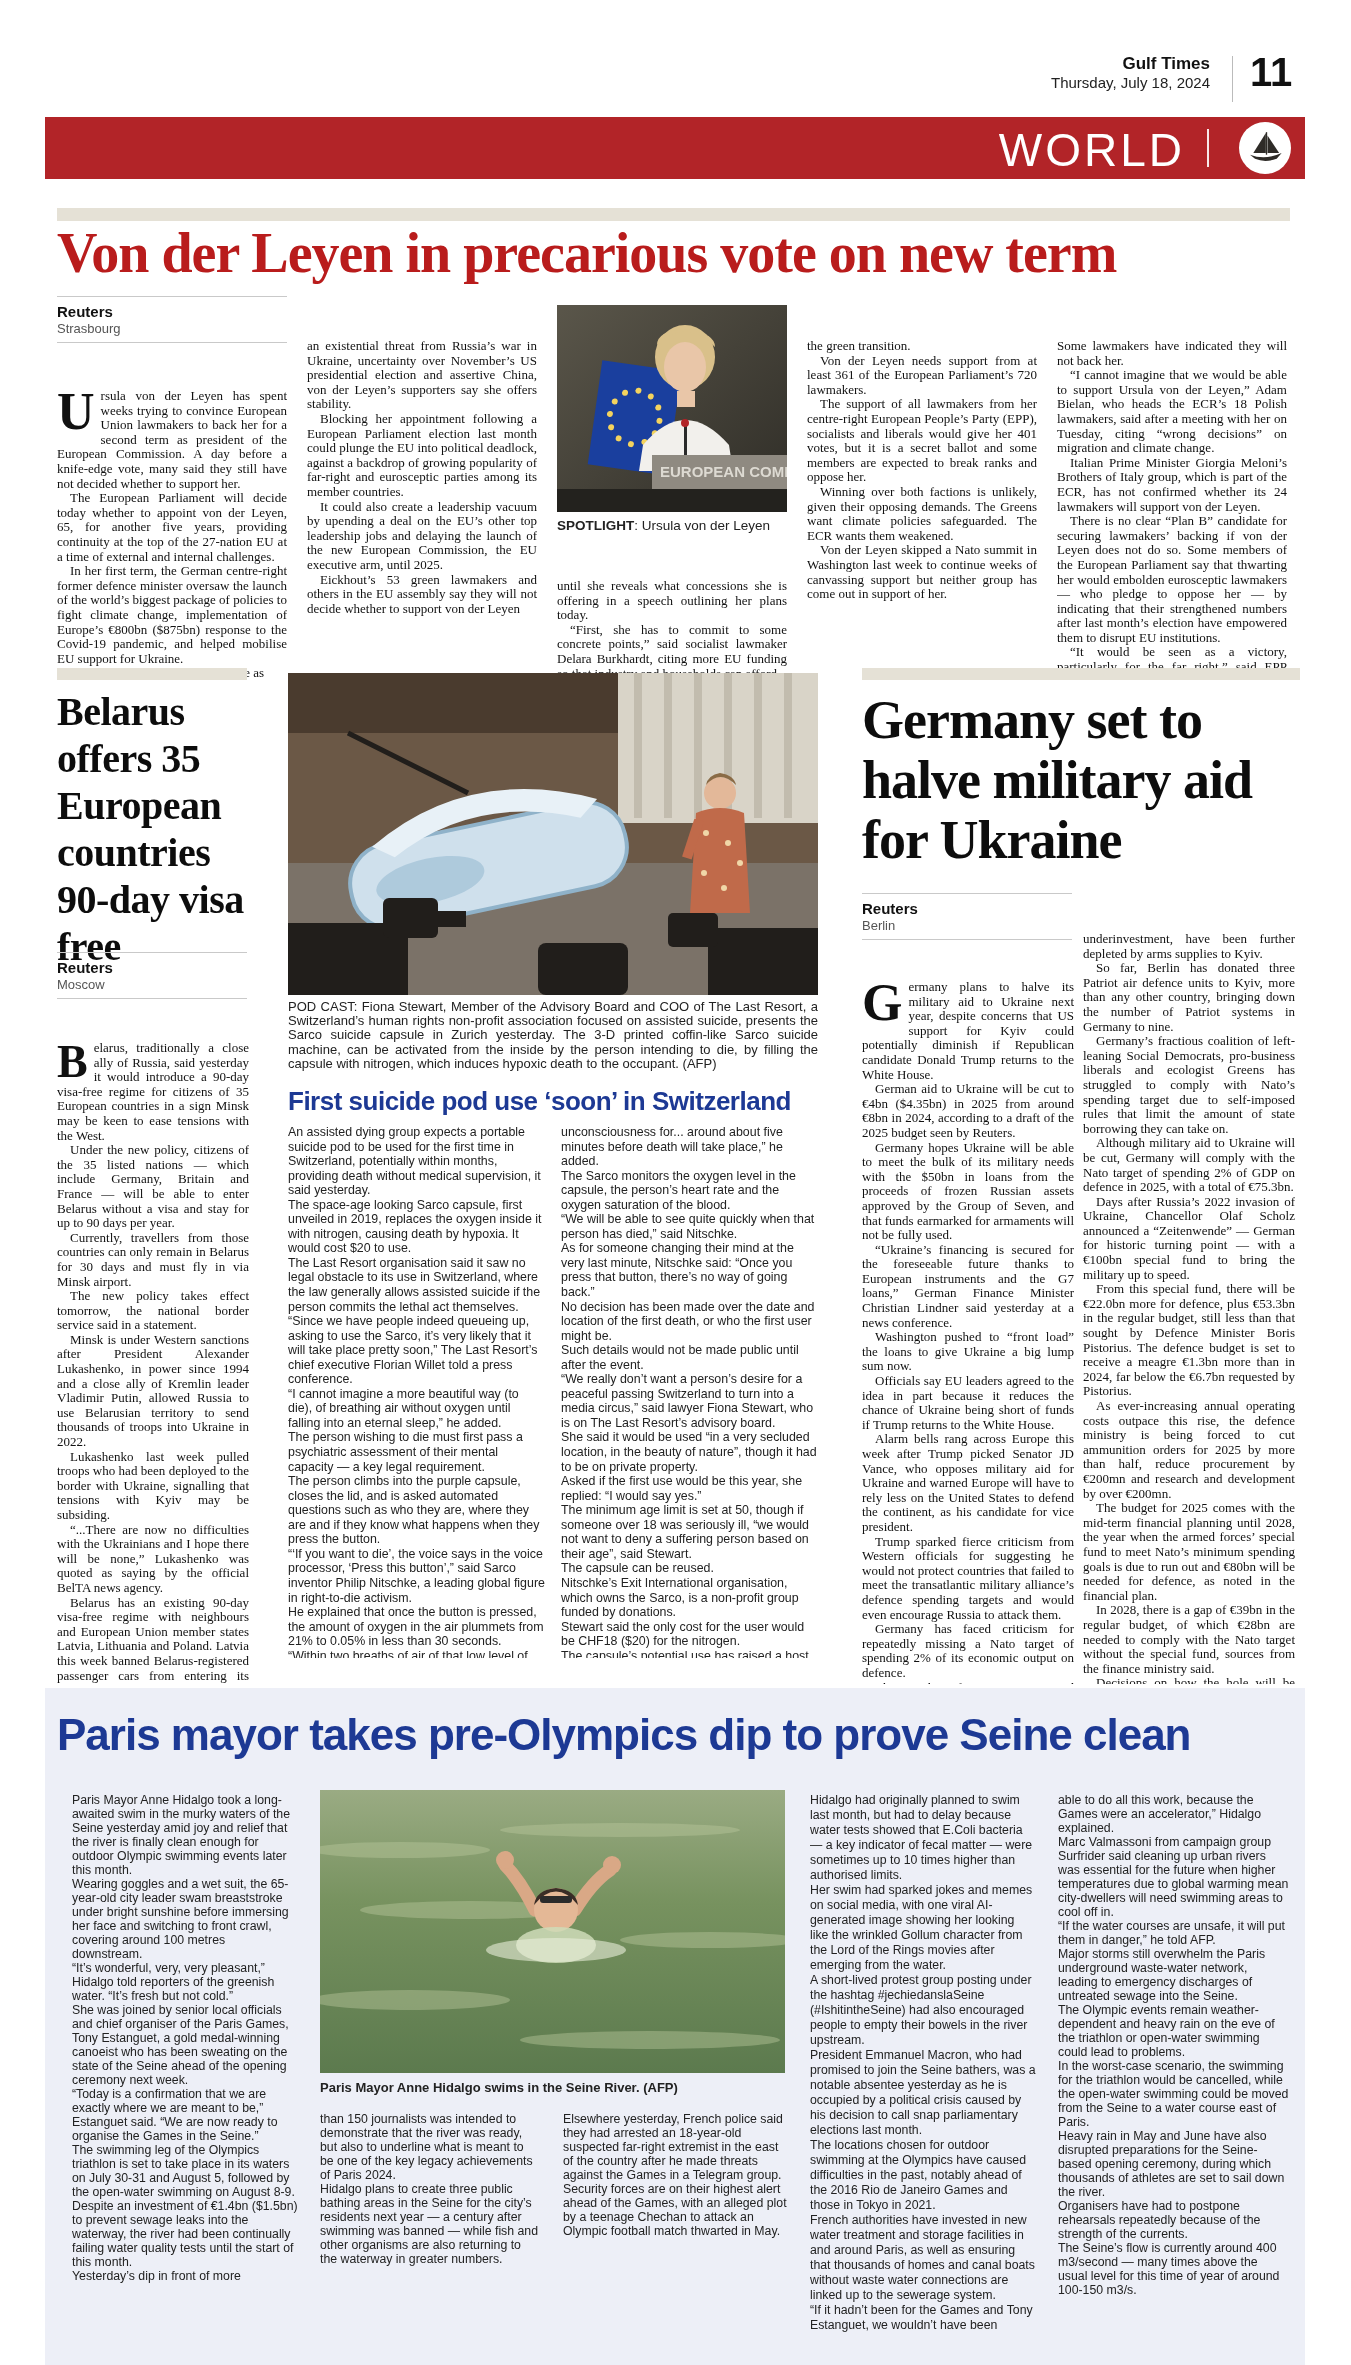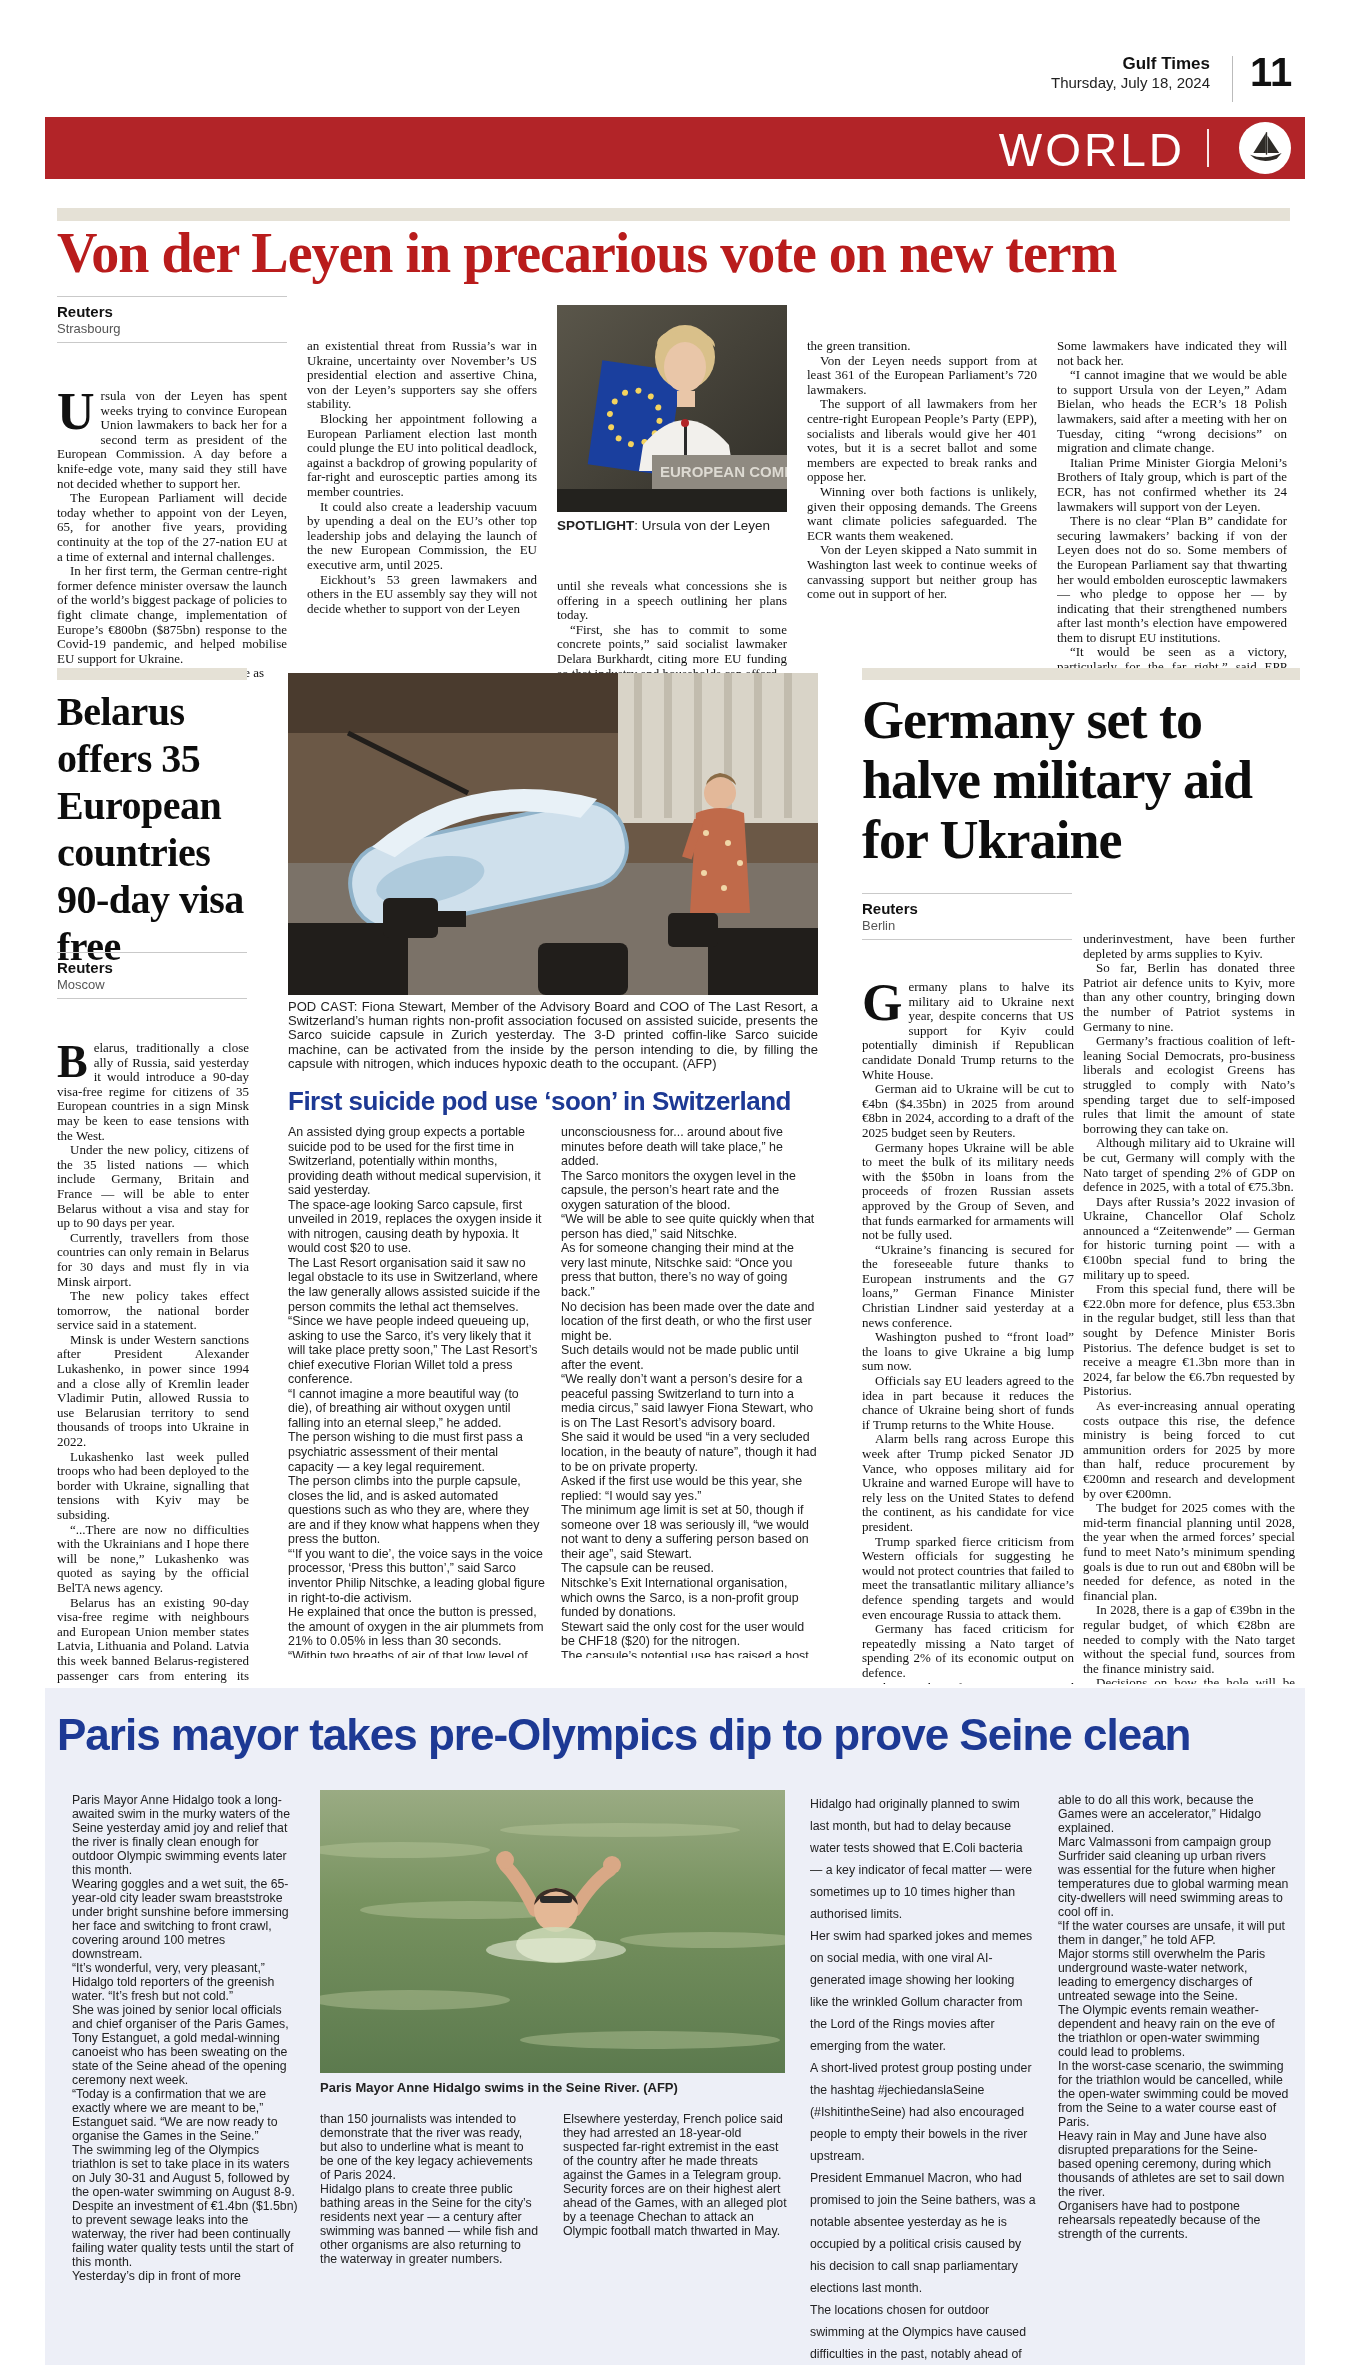--- a/index.html
+++ b/index.html
@@ -318,33 +318,34 @@
   </div>
 
   <div class="abs sans-body" style="top:2112px;left:320px;width:220px;height:248px;font-size:12.3px;line-height:14px;">
       <p>than 150 journalists was intended to demonstrate that the river was ready, but also to underline what is meant to be one of the key legacy achievements of Paris 2024.</p>
       <p>Hidalgo plans to create three public bathing areas in the Seine for the city’s residents next year — a century after swimming was banned — while fish and other organisms are also returning to the waterway in greater numbers.</p>
     </div>
   <div class="abs sans-body" style="top:2112px;left:563px;width:226px;height:248px;font-size:12.3px;line-height:14px;">
       <p>Elsewhere yesterday, French police said they had arrested an 18-year-old suspected far-right extremist in the east of the country after he made threats against the Games in a Telegram group.</p>
       <p>Security forces are on their highest alert ahead of the Games, with an alleged plot by a teenage Chechan to attack an Olympic football match thwarted in May.</p>
     </div>
-  <div class="abs sans-body" style="top:1793px;left:810px;width:226px;height:567px;font-size:12.3px;line-height:22px;">
+  <div class="abs sans-body" style="top:1793px;left:810px;width:226px;height:567px;font-size:12.3px;line-height:15px;">
       <p>Hidalgo had originally planned to swim last month, but had to delay because water tests showed that E.Coli bacteria — a key indicator of fecal matter — were sometimes up to 10 times higher than authorised limits.</p>
       <p>Her swim had sparked jokes and memes on social media, with one viral AI-generated image showing her looking like the wrinkled Gollum character from the Lord of the Rings movies after emerging from the water.</p>
       <p>A short-lived protest group posting under the hashtag #jechiedanslaSeine (#IshitintheSeine) had also encouraged people to empty their bowels in the river upstream.</p>
       <p>President Emmanuel Macron, who had promised to join the Seine bathers, was a notable absentee yesterday as he is occupied by a political crisis caused by his decision to call snap parliamentary elections last month.</p>
       <p>The locations chosen for outdoor swimming at the Olympics have caused difficulties in the past, notably ahead of the 2016 Rio de Janeiro Games and those in Tokyo in 2021.</p>
       <p>French authorities have invested in new water treatment and storage facilities in and around Paris, as well as ensuring that thousands of homes and canal boats without waste water connections are linked up to the sewerage system.</p>
       <p>“If it hadn’t been for the Games and Tony Estanguet, we wouldn’t have been</p>
     </div>
   <div class="abs sans-body" style="top:1793px;left:1058px;width:232px;height:567px;font-size:12.3px;line-height:14px;">
       <p>able to do all this work, because the Games were an accelerator,” Hidalgo explained.</p>
       <p>Marc Valmassoni from campaign group Surfrider said cleaning up urban rivers was essential for the future when higher temperatures due to global warming mean city-dwellers will need swimming areas to cool off in.</p>
       <p>“If the water courses are unsafe, it will put them in danger,” he told AFP.</p>
       <p>Major storms still overwhelm the Paris underground waste-water network, leading to emergency discharges of untreated sewage into the Seine.</p>
       <p>The Olympic events remain weather-dependent and heavy rain on the eve of the triathlon or open-water swimming could lead to problems.</p>
       <p>In the worst-case scenario, the swimming for the triathlon would be cancelled, while the open-water swimming could be moved from the Seine to a water course east of Paris.</p>
       <p>Heavy rain in May and June have also disrupted preparations for the Seine-based opening ceremony, during which thousands of athletes are set to sail down the river.</p>
       <p>Organisers have had to postpone rehearsals repeatedly because of the strength of the currents.</p>
+      <p>The Seine’s flow is currently around 400 m3/second — many times above the usual level for this time of year of around 100-150 m3/s.</p>
     </div>
 
 </div>
 
 </body></html>

